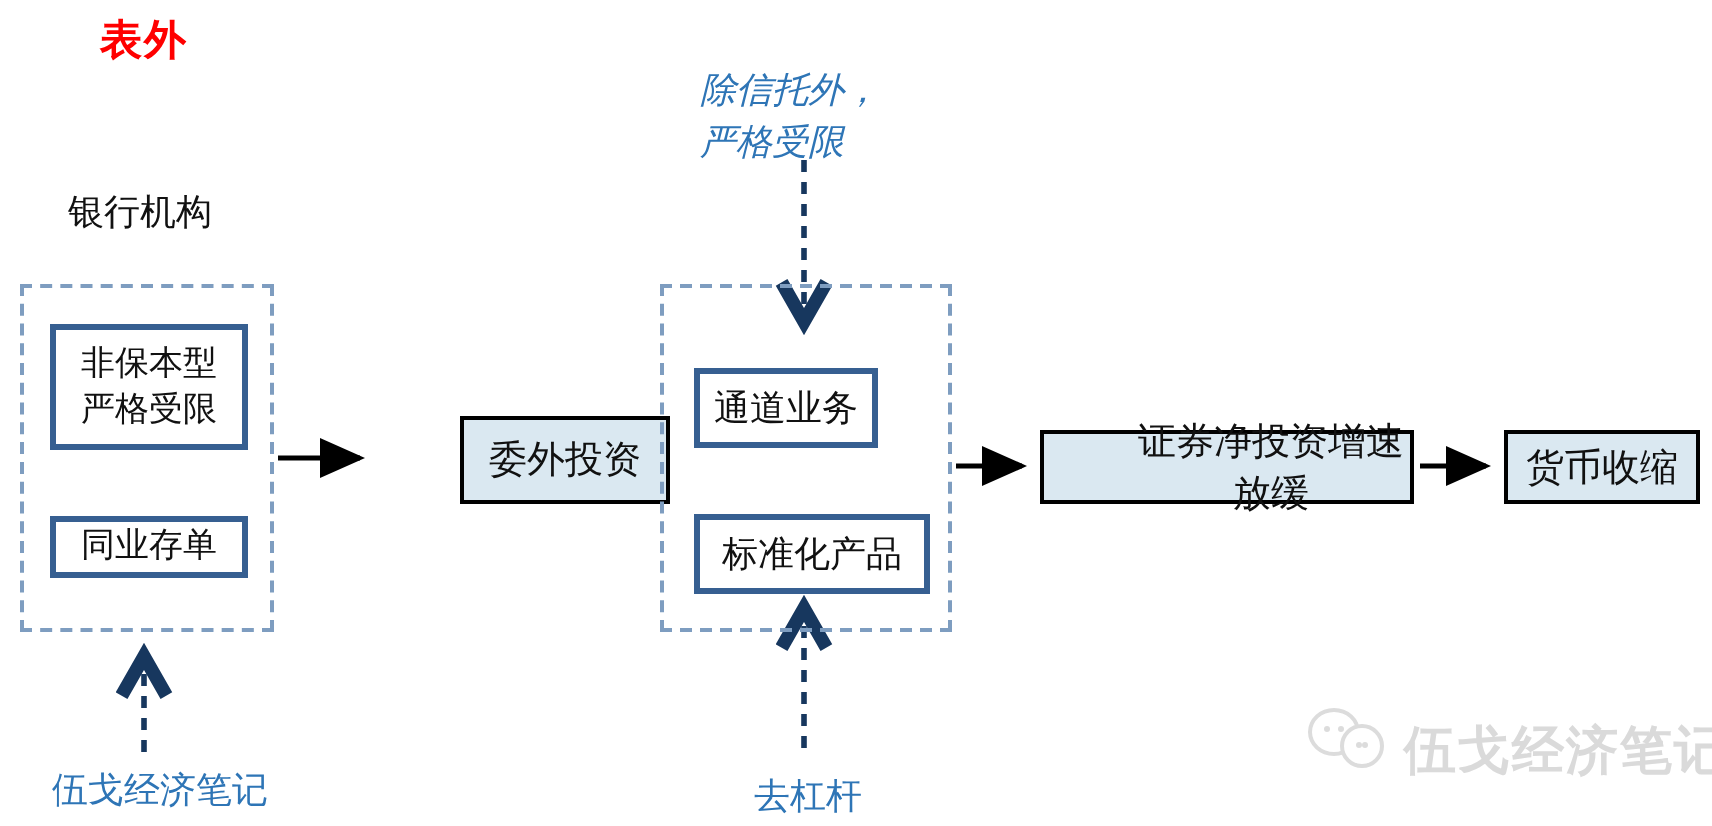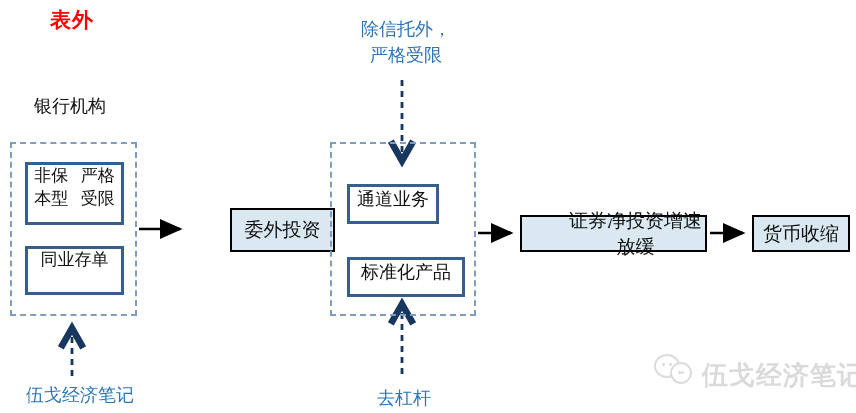--- a/index.html
+++ b/index.html
@@ -11,37 +11,37 @@
   .abs{position:absolute;}
   .title{left:50px;top:6px;font-size:21px;font-weight:bold;color:#FF0000;letter-spacing:1px;}
   .group-label{font-size:18px;color:#111;}
   .bank-label{left:34px;top:94px;}
   .nonbank-label{left:357px;top:94px;}
   .dashed-container{border:2px dashed #7E9DC0;background:transparent;box-sizing:border-box;}
   .bank-container{left:10px;top:142px;width:127px;height:174px;}
   .nonbank-container{left:330px;top:142px;width:146px;height:174px;}
   .inner-box{
     position:absolute;box-sizing:border-box;border:3px solid #365F91;background:#fff;
-    display:flex;justify-content:center;
+    display:flex;flex-direction:column;align-items:center;justify-content:center;
     font-size:17px;color:#111;line-height:1.35;text-align:center;
   }
   .bank-box1{left:13px;top:18px;width:99px;height:63px;}
-  .bank-box2{left:13px;top:102px;width:99px;height:49px;}
+  .bank-box2{left:13px;top:114px;width:99px;height:31px;}
   .nonbank-box1{left:15px;top:40px;width:92px;height:40px;font-size:18px;}
   .nonbank-box2{left:15px;top:113px;width:118px;height:40px;font-size:18px;}
   .node{
     box-sizing:border-box;border:2.5px solid #000;background:#DAE8F1;
     display:flex;align-items:center;justify-content:center;
     font-size:19px;color:#111;text-align:center;
   }
   .node-entrust{left:185px;top:208px;width:105px;height:44px;margin-left:45px;}
   .node-securities{left:520px;top:215px;width:187px;height:37px;padding-left:44px;}
   .node-money{left:752px;top:215px;width:98px;height:37px;}
   .blue-note{color:#2E75B6;font-size:18px;}
-  .trust-note{left:350px;top:16px;width:112px;text-align:center;line-height:26px;}
+  .trust-note{left:350px;top:32px;width:112px;text-align:left;line-height:26px;font-style:italic;}
   .risk-note{left:26px;top:383px;}
   .delev-note{left:377px;top:386px;}
   .watermark{left:646px;top:348px;width:210px;height:55px;}
   .wm-text{
     position:absolute;left:56px;top:10px;font-size:26px;font-weight:bold;
     color:#dadada;text-shadow:1px 1px 0 #ffffff;letter-spacing:1px;white-space:nowrap;
   }
   .bubble{position:absolute;border:2px solid #dcdcdc;border-radius:50%;background:#fff;box-sizing:border-box;}
   .bubble-big{left:8px;top:6px;width:26px;height:24px;}
   .bubble-small{left:24px;top:14px;width:22px;height:22px;}

